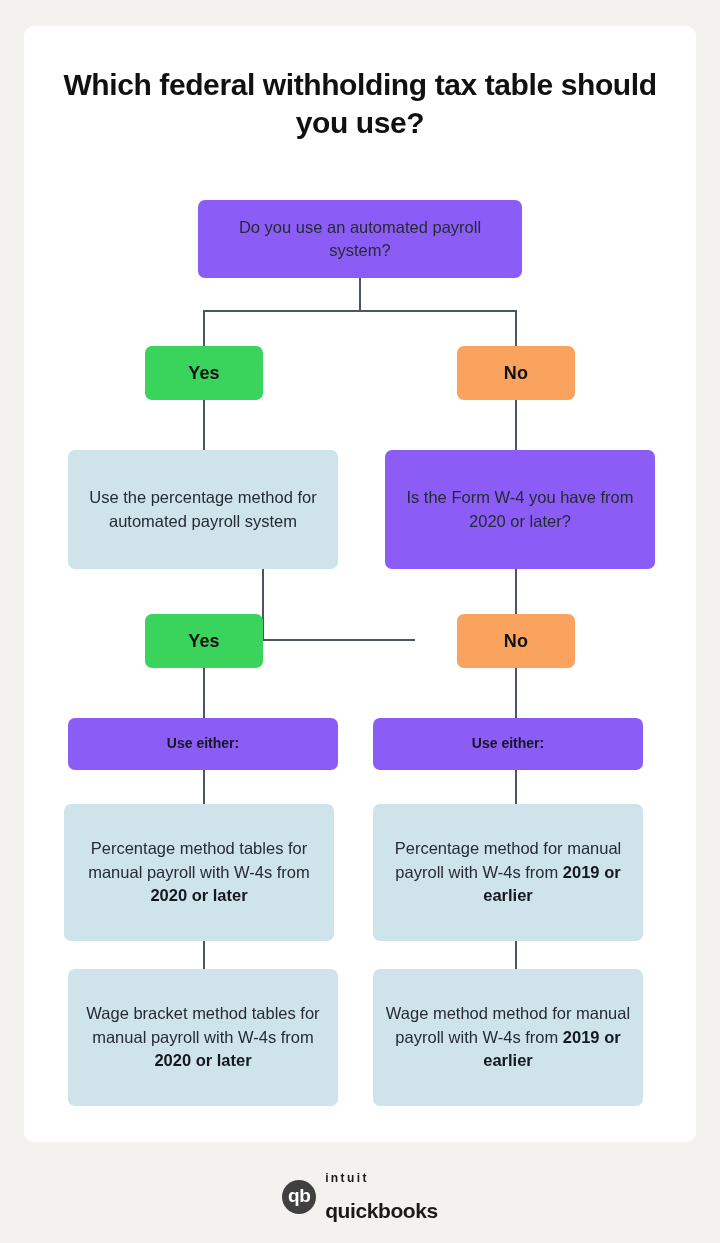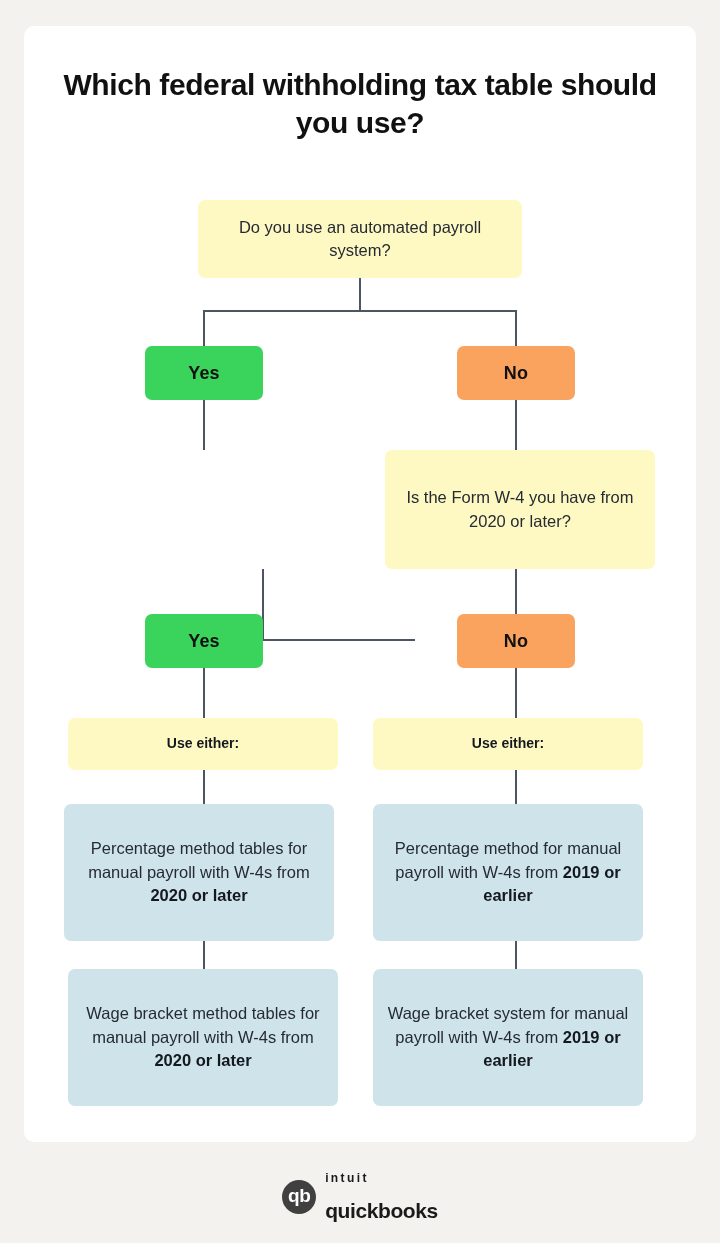--- a/index.html
+++ b/index.html
@@ -51,21 +51,21 @@
     display: flex;
     align-items: center;
     justify-content: center;
     text-align: center;
     border-radius: 7px;
     color: #262b33;
     font-size: 16.5px;
     line-height: 1.42;
     padding: 6px 12px;
   }
-  .node.gray  { background: #fef9c3; }
+  .node.gray  { background: #8b5cf6; }
   .node.blue  { background: #cfe4ea; }
 
   .node .txt { display: block; width: 100%; }
   .node b { font-weight: bold; color: #14181f; }
 
   
   .pill {
     position: absolute;
     display: flex;
     align-items: center;
@@ -159,20 +159,23 @@
   <div class="pill yes" style="left:145px; top:346px; width:118px; height:54px;">
     <span>Yes</span>
   </div>
   <div class="pill no" style="left:457px; top:346px; width:118px; height:54px;">
     <span>No</span>
   </div>
 
   <div class="ln v" style="left:203px; top:400px; height:50px;"></div>
   <div class="ln v" style="left:515px; top:400px; height:50px;"></div>
 
+  <div class="node blue" style="left:68px; top:450px; width:270px; height:119px;">
+    <span class="txt">Use the percentage method for automated payroll system</span>
+  </div>
 
   <div class="node gray" style="left:385px; top:450px; width:270px; height:119px;padding-left:12px;">
     <span class="txt">Is the Form W-4 you have from 2020 or later?</span>
   </div>
 
   <div class="ln v" style="left:515px; top:569px; height:45px;"></div>
 
   <div class="elbow" style="left:262px; top:569px; width:153px; height:72px;"></div>
 
   <div class="pill yes" style="left:145px; top:614px; width:118px; height:54px;">
@@ -204,21 +207,21 @@
   </div>
 
   <div class="ln v" style="left:203px; top:941px; height:28px;"></div>
   <div class="ln v" style="left:515px; top:941px; height:28px;"></div>
 
   <div class="node blue" style="left:68px; top:969px; width:270px; height:137px;">
     <span class="txt"><span>Wage bracket method tables for manual payroll with W-4s from </span><b>2020 or later</b></span>
   </div>
 
   <div class="node blue" style="left:373px; top:969px; width:270px; height:137px;">
-    <span class="txt"><span>Wage bracket system for manual payroll with W-4s from </span><b>2019 or earlier</b></span>
+    <span class="txt"><span>Wage method method for manual payroll with W-4s from </span><b>2019 or earlier</b></span>
   </div>
 
   <div id="logo">
     <div id="logo-mark">qb</div>
     <div id="logo-words">
       <div id="logo-intuit">intuit</div>
       <div id="logo-qb">quickbooks</div>
     </div>
   </div>
 

